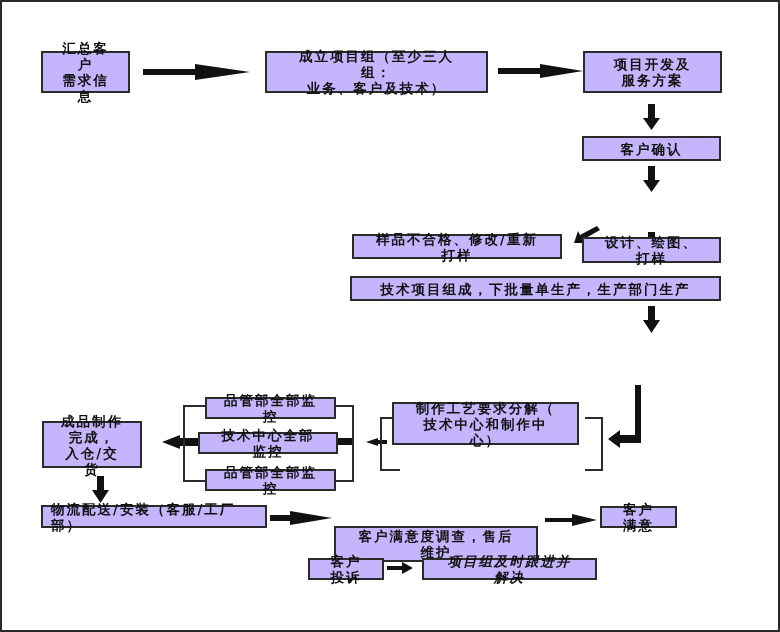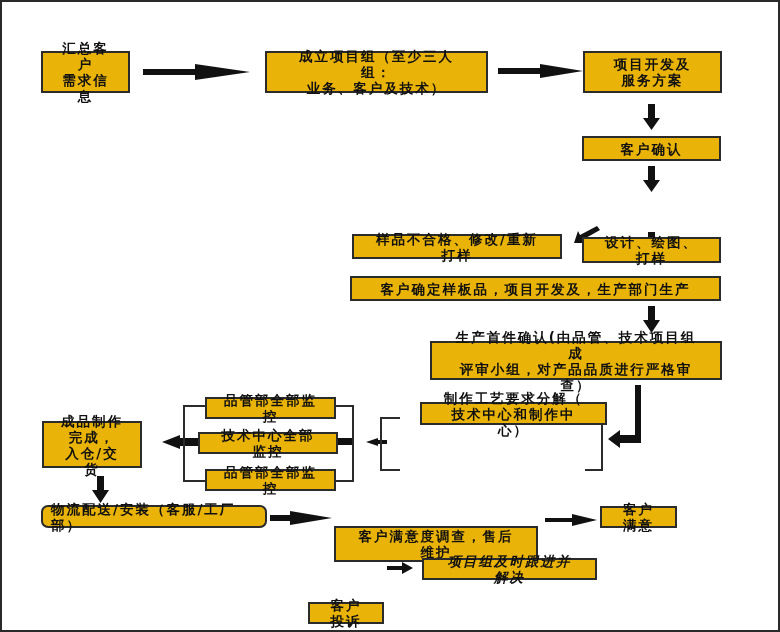--- a/index.html
+++ b/index.html
@@ -8,21 +8,21 @@
     background: #ffffff;
     font-family: "DejaVu Sans", "Liberation Sans", sans-serif;
     color: #111;
   }
   #frame {
     position: absolute; left: 0; top: 0; width: 776px; height: 628px;
     border: 2px solid #2a2a2a; box-sizing: content-box;
   }
   .box {
     position: absolute; box-sizing: border-box;
-    border: 2px solid #2b2b2b; background: #eab308;
+    border: 2px solid #2b2b2b; background: #c4b5fd;
     display: flex; align-items: center; justify-content: center;
     text-align: center; font-weight: bold; font-size: 13.5px; line-height: 16px;
     letter-spacing: 2px; white-space: pre-line; padding: 0 17px;
   }
   .box.left { justify-content: flex-start; text-align: left; padding-left: 8px; }
   svg#links { position: absolute; left: 0; top: 0; width: 780px; height: 632px; }
 </style>
 </head>
 <body>
 
@@ -78,28 +78,26 @@
 
   <div class="box" style="left:41px;top:51px;width:89px;height:42px;">汇总客户
 需求信息</div>
   <div class="box" style="left:265px;top:51px;width:223px;height:42px;">成立项目组（至少三人组：
 业务、客户及技术）</div>
   <div class="box" style="left:583px;top:51px;width:139px;height:42px;">项目开发及
 服务方案</div>
   <div class="box" style="left:582px;top:136px;width:139px;height:25px;">客户确认</div>
   <div class="box" style="left:582px;top:197px;width:139px;height:26px;margin-top:40px;">设计、绘图、打样</div>
   <div class="box" style="left:352px;top:234px;width:210px;height:25px;">样品不合格、修改/重新打样</div>
-  <div class="box" style="left:350px;top:276px;width:371px;height:25px;">客户确定样板品，项目开发及，生产部门生产</div>
-  <div class="box" style="left:430px;top:341px;width:292px;height:39px;">生产首件确认(由品管、技术项目组成
-评审小组，对产品品质进行严格审查）</div>
-  <div class="box" style="left:420px;top:402px;width:187px;height:23px;text-align:center;">制作工艺要求分解（
+  <div class="box" style="left:350px;top:276px;width:371px;height:25px;">技术项目组成，下批量单生产，生产部门生产</div>
+  <div class="box" style="left:392px;top:402px;width:187px;height:43px;text-align:center;">制作工艺要求分解（
 技术中心和制作中心）</div>
   <div class="box" style="left:205px;top:397px;width:131px;height:22px;">品管部全部监控</div>
   <div class="box" style="left:198px;top:432px;width:140px;height:22px;">技术中心全部监控</div>
   <div class="box" style="left:205px;top:469px;width:131px;height:22px;">品管部全部监控</div>
   <div class="box" style="left:42px;top:421px;width:100px;height:47px;">成品制作完成，
 入仓/交货</div>
-  <div class="box left" style="left:41px;top:505px;width:226px;height:23px;border-radius:7px;">物流配送/安装（客服/工厂部）</div>
+  <div class="box left" style="left:41px;top:505px;width:226px;height:23px;">物流配送/安装（客服/工厂部）</div>
   <div class="box" style="left:334px;top:507px;width:204px;height:36px;margin-top:19px;">客户满意度调查，售后维护</div>
   <div class="box" style="left:600px;top:506px;width:77px;height:22px;">客户满意</div>
-  <div class="box" style="left:308px;top:558px;width:76px;height:22px;margin-top:44px;">客户投诉</div>
+  <div class="box" style="left:308px;top:558px;width:76px;height:22px;">客户投诉</div>
   <div class="box" style="left:422px;top:558px;width:175px;height:22px;font-style:italic;">项目组及时跟进并解决</div>
 </div>
 
 </body></html>

